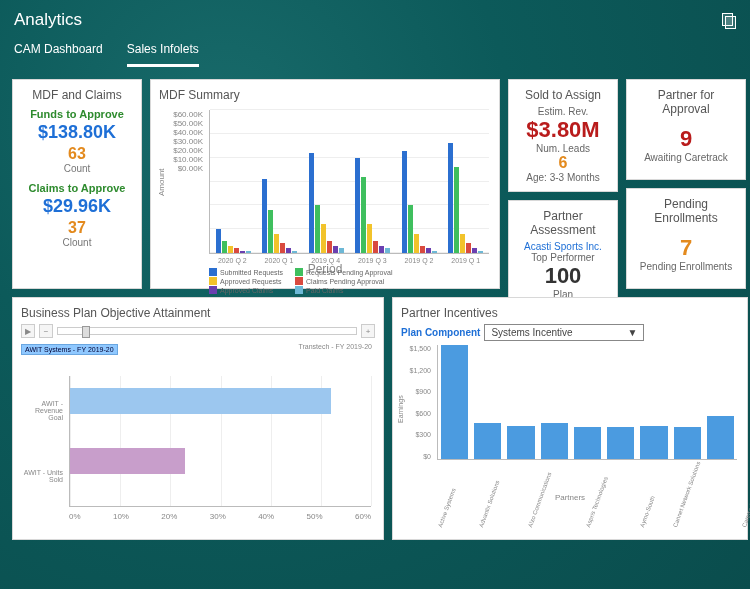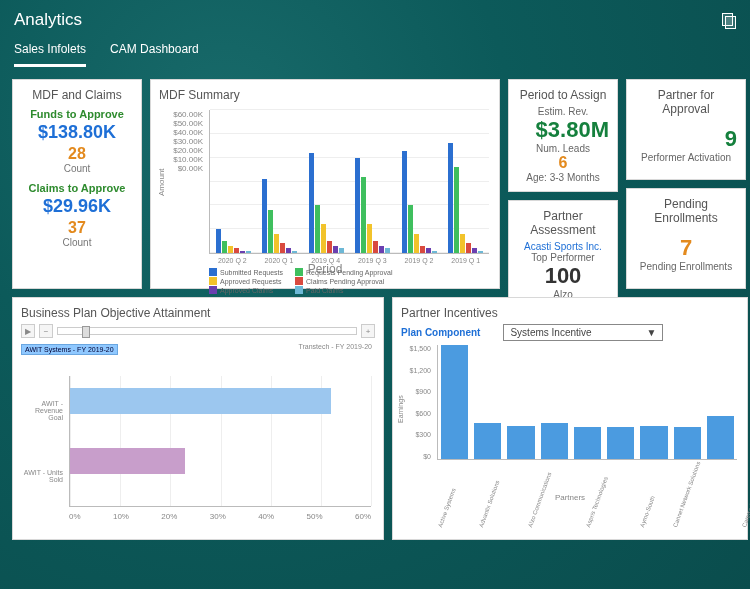--- a/index.html
+++ b/index.html
@@ -77,21 +77,21 @@
   .xaxis { position:absolute; left:50px; right:2px; bottom:22px; display:flex;}
   .xlabel { flex:1; text-align:center; font-size:7px; color:#888;}
   .xaxis-title { position:absolute; bottom:10px; left:0; right:0; text-align:center; font-size:12px; color:#888;}
   .legend { position:absolute; left:50px; right:2px; bottom:-8px; display:flex; flex-wrap:wrap; font-size:7px; color:#666; gap:2px 12px;}
   .legend-item { display:flex; align-items:center; gap:3px; }
   .swatch { width:8px; height:8px; display:inline-block;}
 
   .kpi-card .big { font-size:22px; font-weight:600;}
   .kpi-card .lbl { font-size:10px; color:#666;}
   .orange { color:#e38a1e;}
-  .blue { color:#15803d;text-align:right;}
+  .blue { color:#b91c1c;}
   .link { color:#1e6fd6; font-size:10px;}
 
   
   .right-col { display:flex; flex-direction:column; gap:8px;}
   .rc-card { flex:1; }
 
   
   .row2 {
     grid-column: 1 / span 4;
     display:grid;
@@ -105,21 +105,21 @@
   .bp-grid { position:absolute; top:0; bottom:0; width:0; border-left:1px solid #eee;}
   .hbar { position:absolute; height:26px; }
   .bp-xaxis { position:absolute; left:48px; right:4px; bottom:10px; display:flex; justify-content:space-between; font-size:8px; color:#888;}
   .bp-toolbar { display:flex; align-items:center; gap:4px; font-size:8px; color:#888; margin:4px 0;}
   .tb-btn { width:14px; height:14px; border:1px solid #ccc; background:#f5f5f5; display:inline-flex; align-items:center; justify-content:center; font-size:8px; cursor:pointer;}
   .slider-track { flex:1; height:8px; border:1px solid #ccc; position:relative; background:#fff;}
   .slider-thumb { position:absolute; left:8%; top:-2px; width:8px; height:12px; background:#ddd; border:1px solid #999;}
   .tag { font-size:7px; background:#8fc8ff; color:#003; padding:1px 3px; border:1px solid #6aa6e0;}
   .tag.r { background:transparent; border:none; color:#888; float:right;}
 
-  .pi-select-row { font-size:10px; display:flex; align-items:center; gap:23px; margin:4px 0 2px 0;}
+  .pi-select-row { font-size:10px; display:flex; align-items:center; gap:4px; margin:4px 0 2px 0;}
   .pi-select-label { color:#1e6fd6; font-weight:600;}
   .pi-select { border:1px solid #888; padding:2px 6px; font-size:10px; width:160px; display:flex; justify-content:space-between; align-items:center; cursor:pointer;}
   .pi-chart { position:relative; height:155px; margin-top:4px;}
   .pi-yaxis { position:absolute; left:0; top:0; bottom:40px; width:34px; display:flex; flex-direction:column; justify-content:space-between; font-size:7px; color:#888; text-align:right; padding-right:4px;}
   .pi-yaxis-title { position:absolute; left:-4px; top:50%; transform:rotate(-90deg); transform-origin:left top; font-size:7px; color:#888;}
   .pi-plot { position:absolute; left:36px; right:2px; top:0; bottom:40px; border-left:1px solid #bbb; border-bottom:1px solid #bbb;}
   .pi-groups { position:absolute; inset:0; display:flex; align-items:flex-end;}
   .pi-bar { flex:1; margin:0 3px; background:#4b9be0;}
   .pi-xaxis { position:absolute; left:36px; right:2px; bottom:0; display:flex;}
   .pi-xlabel { flex:1; text-align:left; font-size:6px; color:#888; transform:rotate(-70deg); transform-origin:top left; white-space:nowrap; position:relative; top:32px;}
@@ -127,32 +127,32 @@
 </style>
 </head>
 <body>
 
 <div class="header">
   <div class="header-row">
     <div class="app-title">Analytics</div>
     <span class="copy-icon"></span>
   </div>
   <div class="tabs">
+    <div class="tab">CAM Dashboard</div>
     <div class="tab active">Sales Infolets</div>
-    <div class="tab">CAM Dashboard</div>
   </div>
 </div>
 
 <div class="board">
 
   <div class="card center">
     <div class="card-title">MDF and Claims</div>
     <div class="metric-label">Funds to Approve</div>
     <div class="metric-value">$138.80K</div>
-    <div class="metric-count">28</div>
+    <div class="metric-count">63</div>
     <div class="sub">Count</div>
     <div class="metric-label">Claims to Approve</div>
     <div class="metric-value">$29.96K</div>
     <div class="metric-count">37</div>
     <div class="sub">Clount</div>
   </div>
 
   <div class="card">
     <div class="card-title">MDF Summary</div>
     <div class="chart-wrap">
@@ -262,41 +262,41 @@
               <span class="swatch" style="background: rgb(109, 184, 214);"></span>
               <span>Paid Claims</span>
             </div>
           </div>
         </div>
     </div>
   </div>
 
   <div class="right-col">
     <div class="card kpi-card center rc-card">
-      <div class="card-title">Period to Assign</div>
+      <div class="card-title">Sold to Assign</div>
       <div class="lbl">Estim. Rev.</div>
       <div class="big blue">$3.80M</div>
       <div class="lbl">Num. Leads</div>
       <div class="big orange" style="font-size:16px">6</div>
       <div class="lbl">Age: 3-3 Months</div>
     </div>
     <div class="card kpi-card center rc-card">
       <div class="card-title">Partner Assessment</div>
       <div class="link">Acasti Sports Inc.</div>
       <div class="lbl">Top Performer</div>
       <div class="big" style="color:#333">100</div>
-      <div class="lbl">Alzo</div>
+      <div class="lbl">Plan</div>
     </div>
   </div>
 
   <div class="right-col">
     <div class="card kpi-card center rc-card">
       <div class="card-title">Partner for Approval</div>
       <div class="big blue" style="margin-top:10px">9</div>
-      <div class="lbl">Performer Activation</div>
+      <div class="lbl">Awaiting Caretrack</div>
     </div>
     <div class="card kpi-card center rc-card">
       <div class="card-title">Pending Enrollments</div>
       <div class="big orange" style="margin-top:10px">7</div>
       <div class="lbl">Pending Enrollments</div>
     </div>
   </div>
 
   <div class="row2">
     <div class="card">

